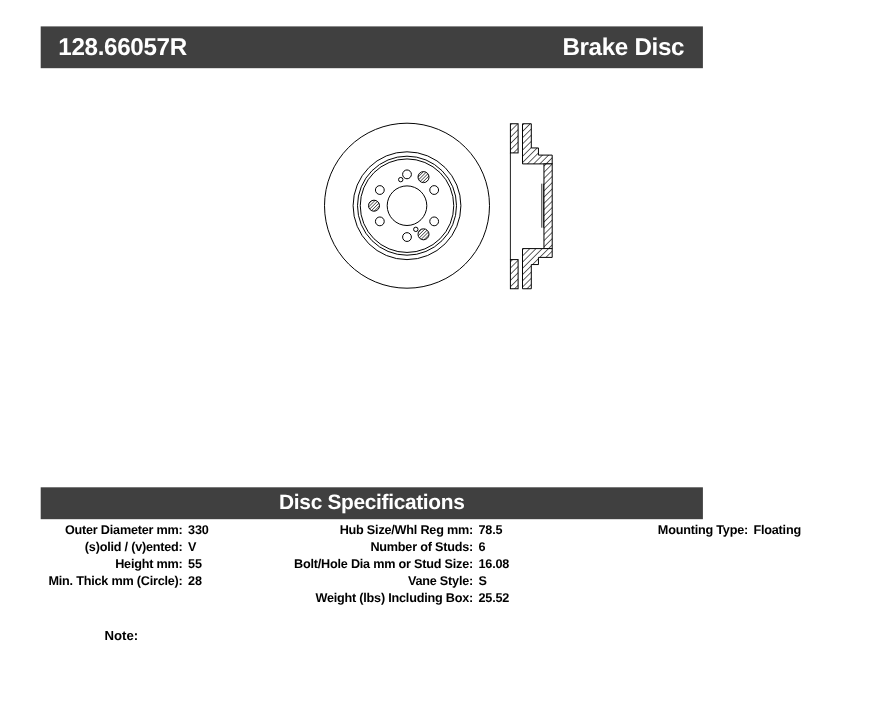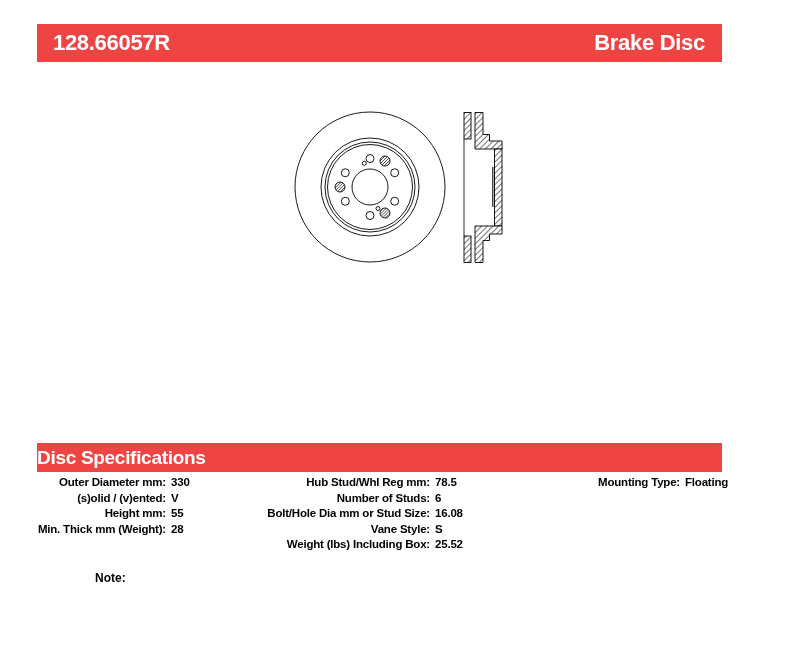--- a/index.html
+++ b/index.html
@@ -11,39 +11,40 @@
     width: 800px;
     height: 655px;
     position: relative;
     font-family: "Liberation Sans", sans-serif;
     color: #000000;
     overflow: hidden;
   }
   .black-bar {
     position: absolute;
     left: 37px;
-    width: 685px;
-    background: #ef4444;
+    width: 602px;
+    background: #404040;
     color: #ffffff;
     font-weight: bold;
     box-sizing: border-box;
     display: flex;
     align-items: center;
   }
   #header-bar {
     top: 24px;
     height: 38px;
     justify-content: space-between;
     padding: 0 17px 0 16px;
     font-size: 22px;
     letter-spacing: -0.3px;
   }
   #spec-bar {
     top: 443px;
     height: 29px;
+    justify-content: center;
     font-size: 19px;
     letter-spacing: -0.3px;
   }
   #drawing {
     position: absolute;
     left: 280px;
     top: 95px;
     width: 240px;
     height: 180px;
   }
@@ -151,28 +152,28 @@
   </div>
   <div class="spec-row">
     <span class="spec-label">(s)olid / (v)ented:</span>
     <span class="spec-value">V</span>
   </div>
   <div class="spec-row">
     <span class="spec-label">Height mm:</span>
     <span class="spec-value">55</span>
   </div>
   <div class="spec-row">
-    <span class="spec-label">Min. Thick mm (Weight):</span>
+    <span class="spec-label">Min. Thick mm (Circle):</span>
     <span class="spec-value">28</span>
   </div>
 </div>
 
 <div class="spec-col" id="spec-col-mid">
   <div class="spec-row">
-    <span class="spec-label">Hub Stud/Whl Reg mm:</span>
+    <span class="spec-label">Hub Size/Whl Reg mm:</span>
     <span class="spec-value">78.5</span>
   </div>
   <div class="spec-row">
     <span class="spec-label">Number of Studs:</span>
     <span class="spec-value">6</span>
   </div>
   <div class="spec-row">
     <span class="spec-label">Bolt/Hole Dia mm or Stud Size:</span>
     <span class="spec-value">16.08</span>
   </div>

